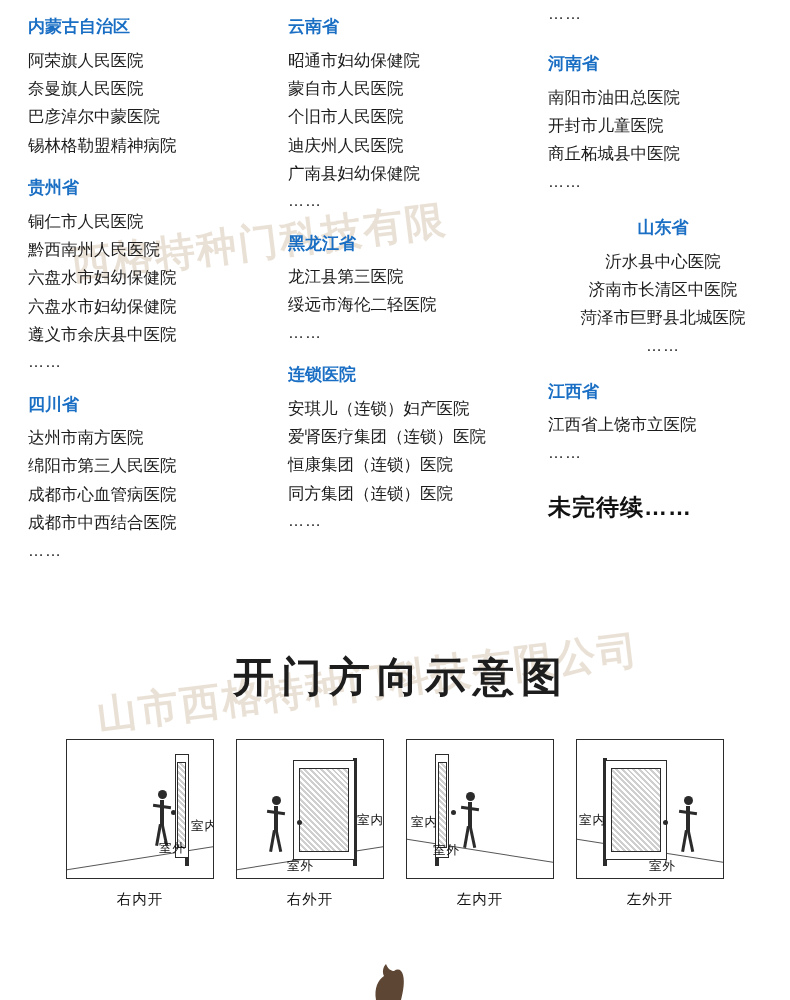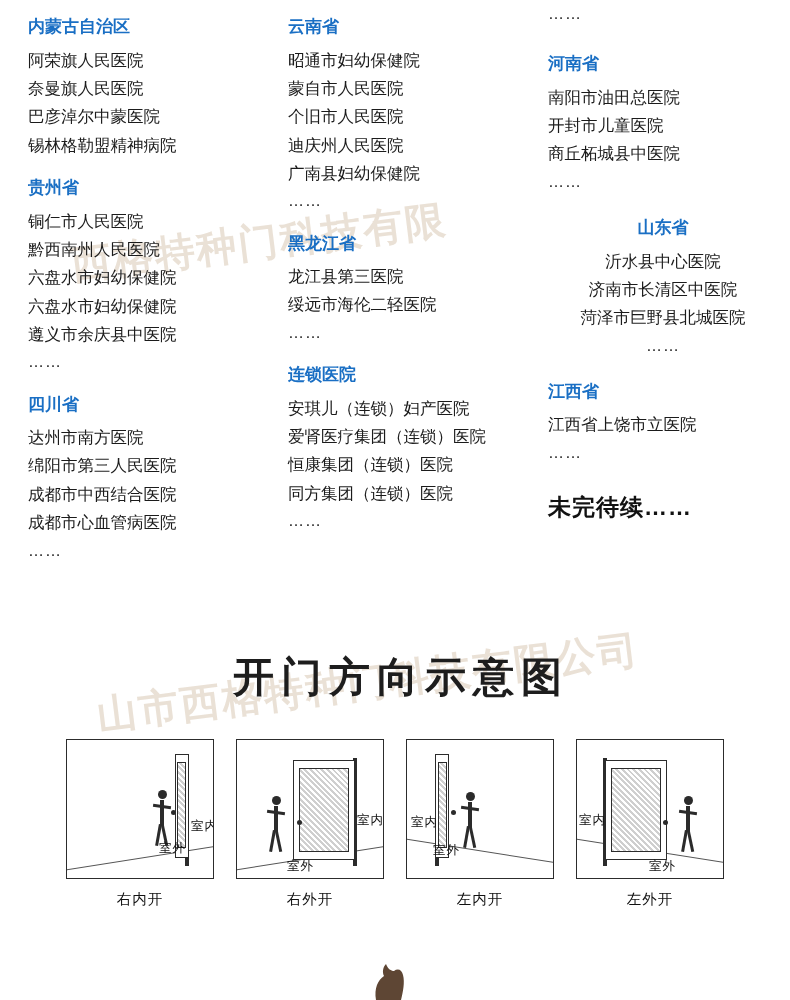--- a/index.html
+++ b/index.html
@@ -235,22 +235,22 @@
         <li>遵义市余庆县中医院</li>
       </ul>
       <div class="ellipsis">……</div>
     </div>
 
     <div class="group">
       <div class="group-title">四川省</div>
       <ul class="group-items">
         <li>达州市南方医院</li>
         <li>绵阳市第三人民医院</li>
+        <li>成都市心血管病医院</li>
         <li>成都市中西结合医院</li>
-        <li>成都市心血管病医院</li>
       </ul>
       <div class="ellipsis">……</div>
     </div>
   </div>
 
   <div class="col col-2">
     <div class="spacer-top"></div>
 
     <div class="group">
       <div class="group-title">云南省</div>

